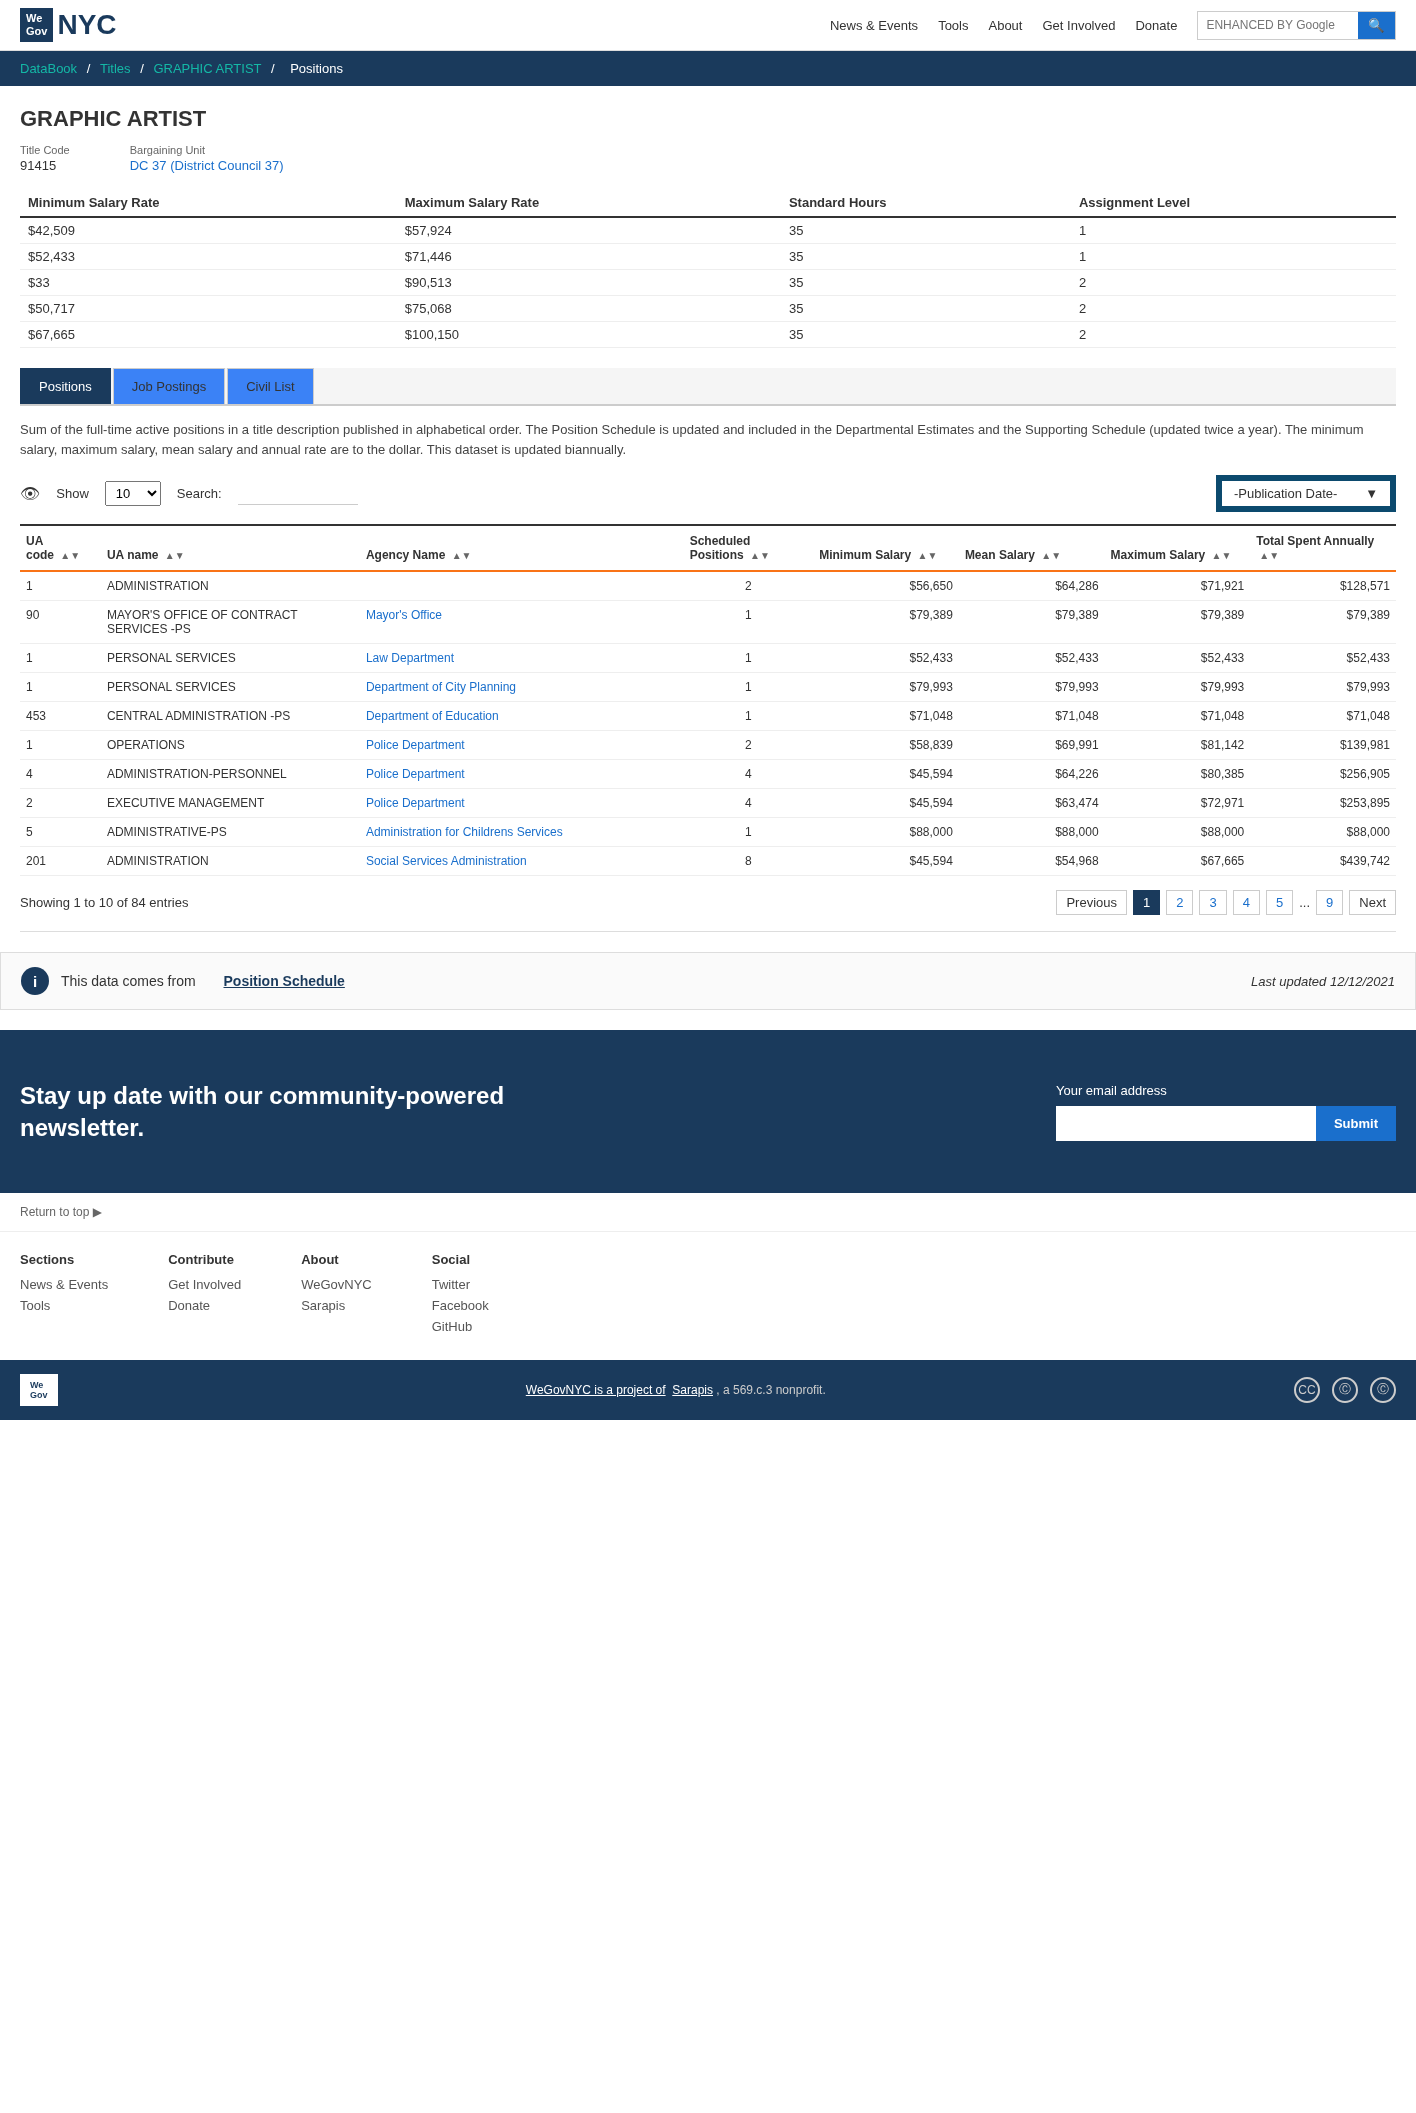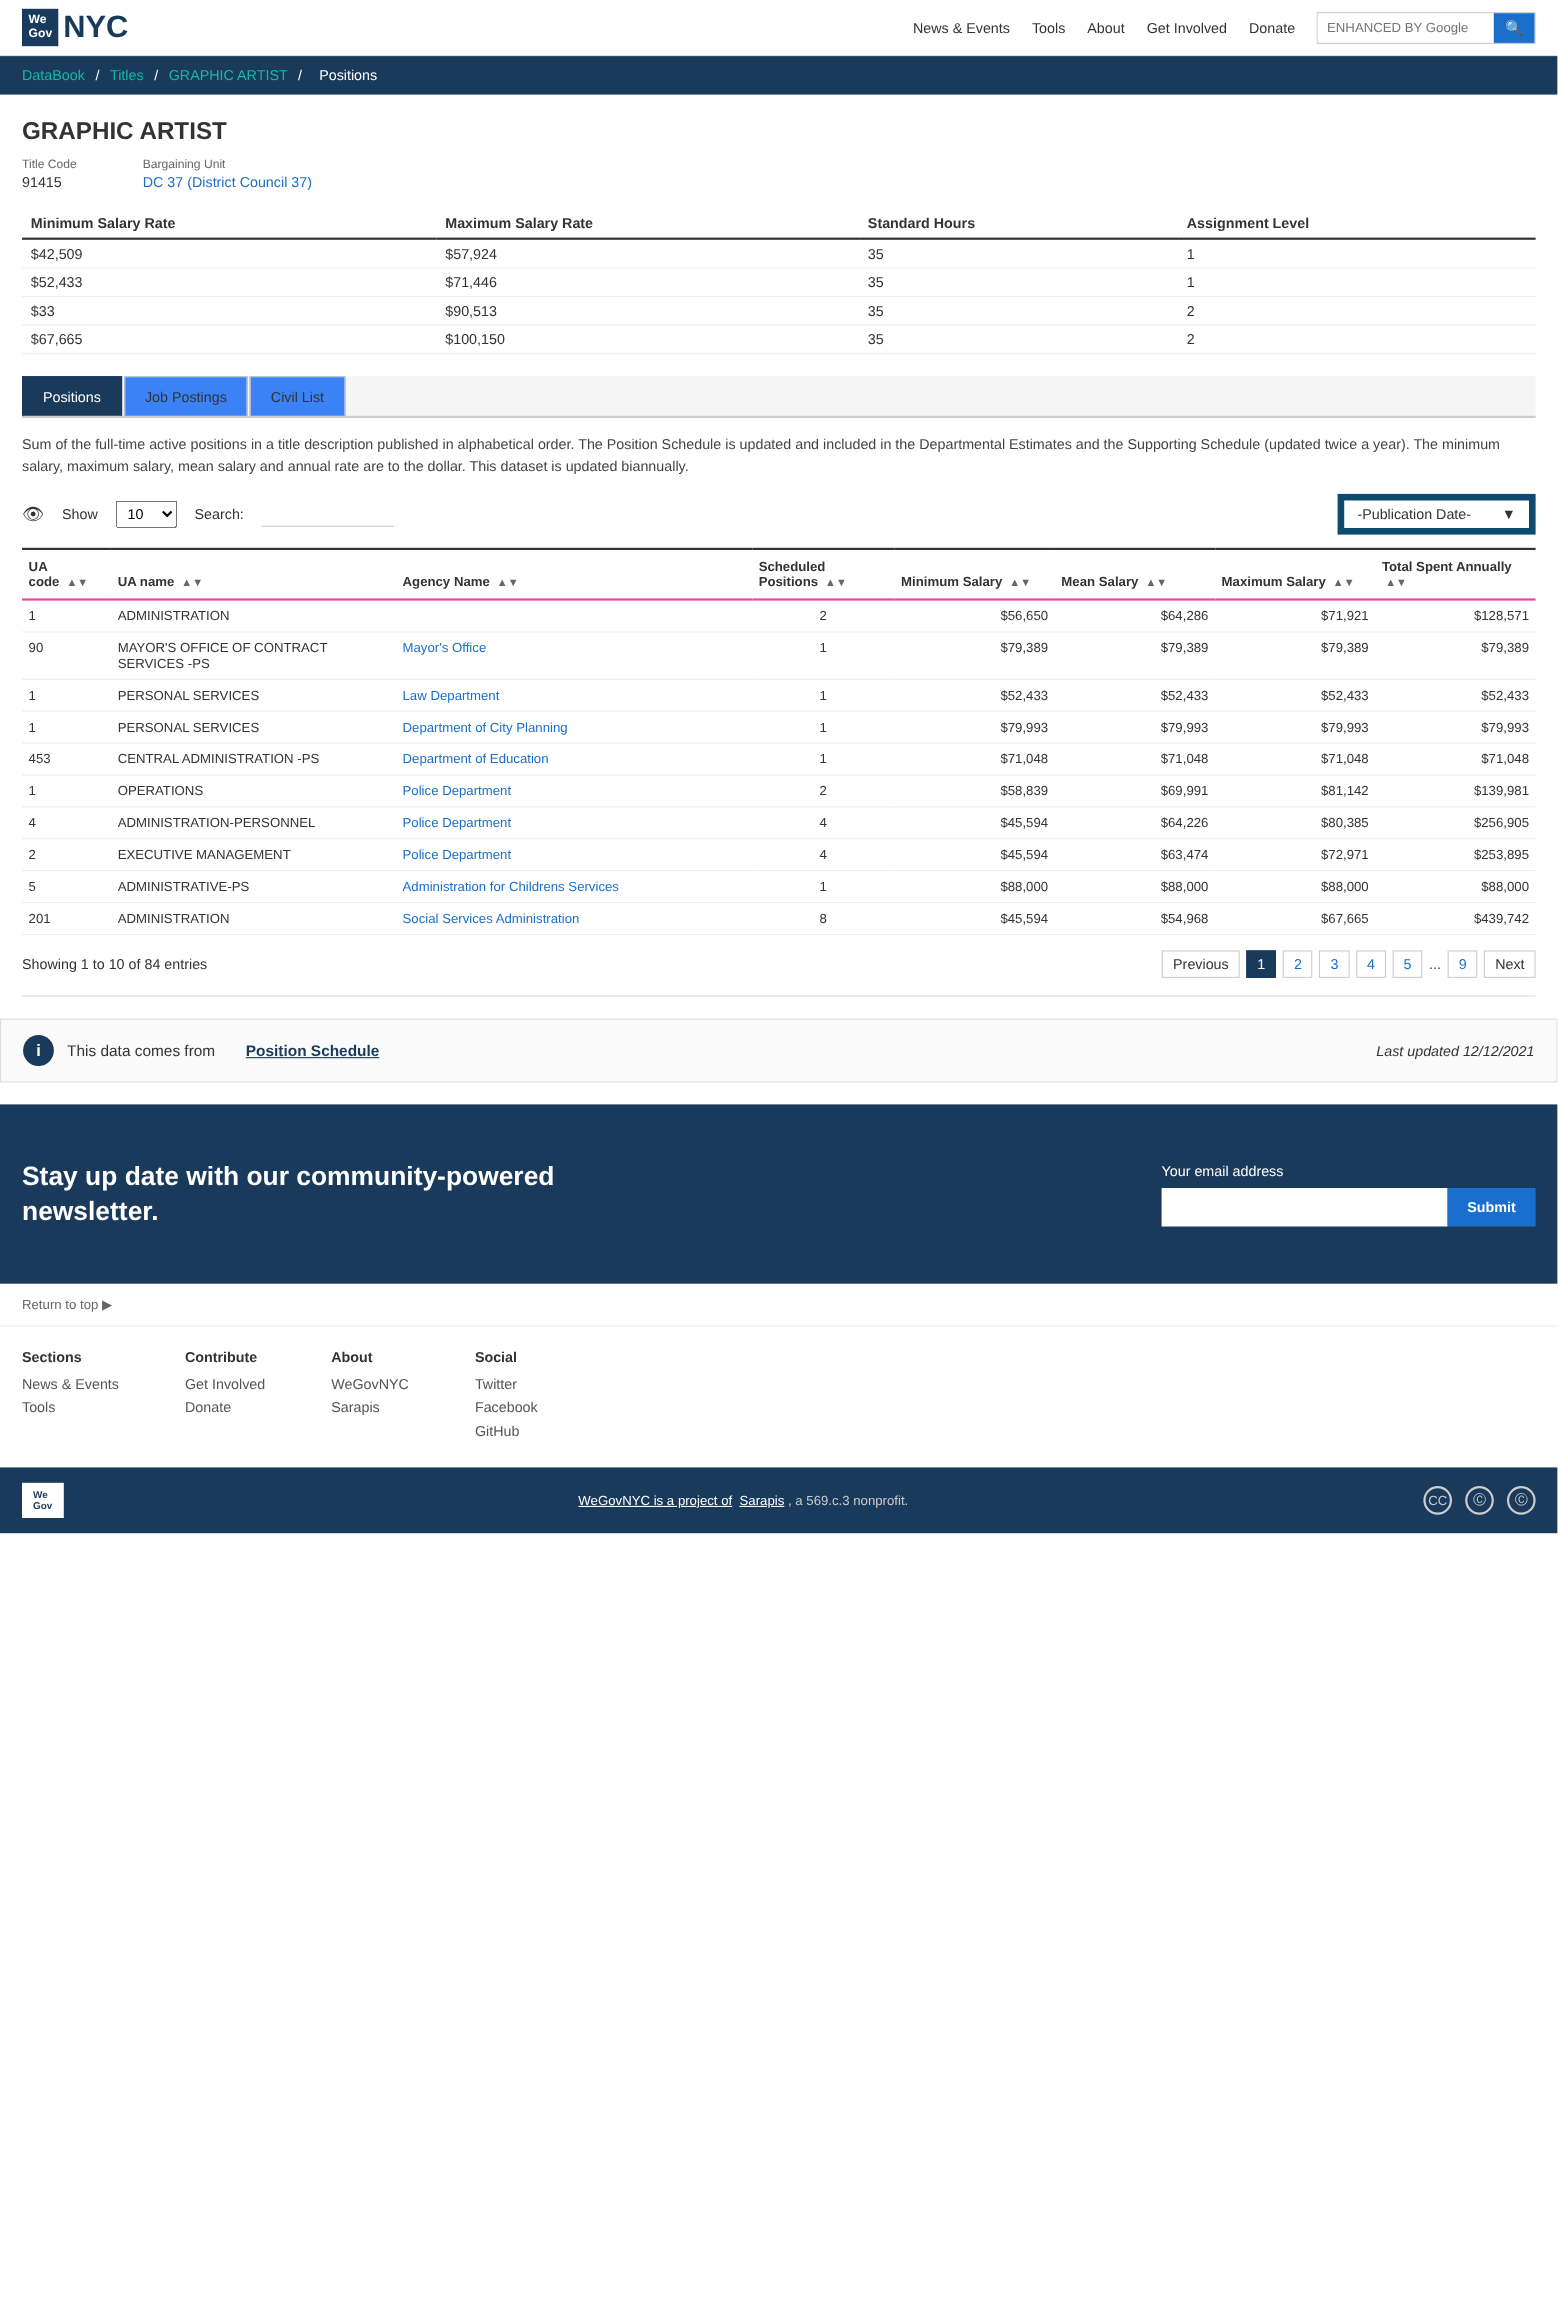--- a/index.html
+++ b/index.html
@@ -45,21 +45,21 @@
 
     
     .controls { display: flex; align-items: center; gap: 16px; margin-bottom: 12px; }
     .controls label { font-size: 13px; }
     .controls select { padding: 3px 6px; font-size: 13px; }
     .controls input[type="text"] { padding: 3px 8px; border: none; border-bottom: 1px solid #ccc; outline: none; font-size: 13px; width: 120px; }
     .pub-date { margin-left: auto; display: flex; align-items: center; border: 6px solid #0c4a6e; padding: 5px 12px; font-size: 13px; cursor: pointer; min-width: 180px; justify-content: space-between; }
 
     
     .data-table { width: 100%; border-collapse: collapse; margin-bottom: 14px; }
-    .data-table th { font-size: 12px; font-weight: bold; padding: 8px 6px; border-top: 2px solid #333; border-bottom: 2px solid #ec4899; text-align: left; vertical-align: bottom; }
+    .data-table th { font-size: 12px; font-weight: bold; padding: 8px 6px; border-top: 2px solid #333; border-bottom: 2px solid #f97316; text-align: left; vertical-align: bottom; }
     .data-table th .sort-arrow { color: #666; font-size: 10px; margin-left: 3px; }
     .data-table td { padding: 7px 6px; font-size: 12px; border-bottom: 1px solid #eee; vertical-align: top; }
     .data-table a { color: #1a6fcc; text-decoration: none; }
     .ua-code-col { width: 50px; }
     .ua-name-col { width: 160px; }
     .agency-col { width: 200px; }
     .sched-col { width: 80px; text-align: center; }
     .min-sal-col, .mean-sal-col, .max-sal-col, .total-col { width: 90px; text-align: right; }
 
     
@@ -169,20 +169,26 @@
     </tr>
         <tr>
       <td>$52,433</td>
       <td>$71,446</td>
       <td>35</td>
       <td>1</td>
     </tr>
         <tr>
       <td>$33</td>
       <td>$90,513</td>
+      <td>35</td>
+      <td>2</td>
+    </tr>
+        <tr>
+      <td>$50,717</td>
+      <td>$75,068</td>
       <td>35</td>
       <td>2</td>
     </tr>
         <tr>
       <td>$67,665</td>
       <td>$100,150</td>
       <td>35</td>
       <td>2</td>
     </tr>
       </tbody>

